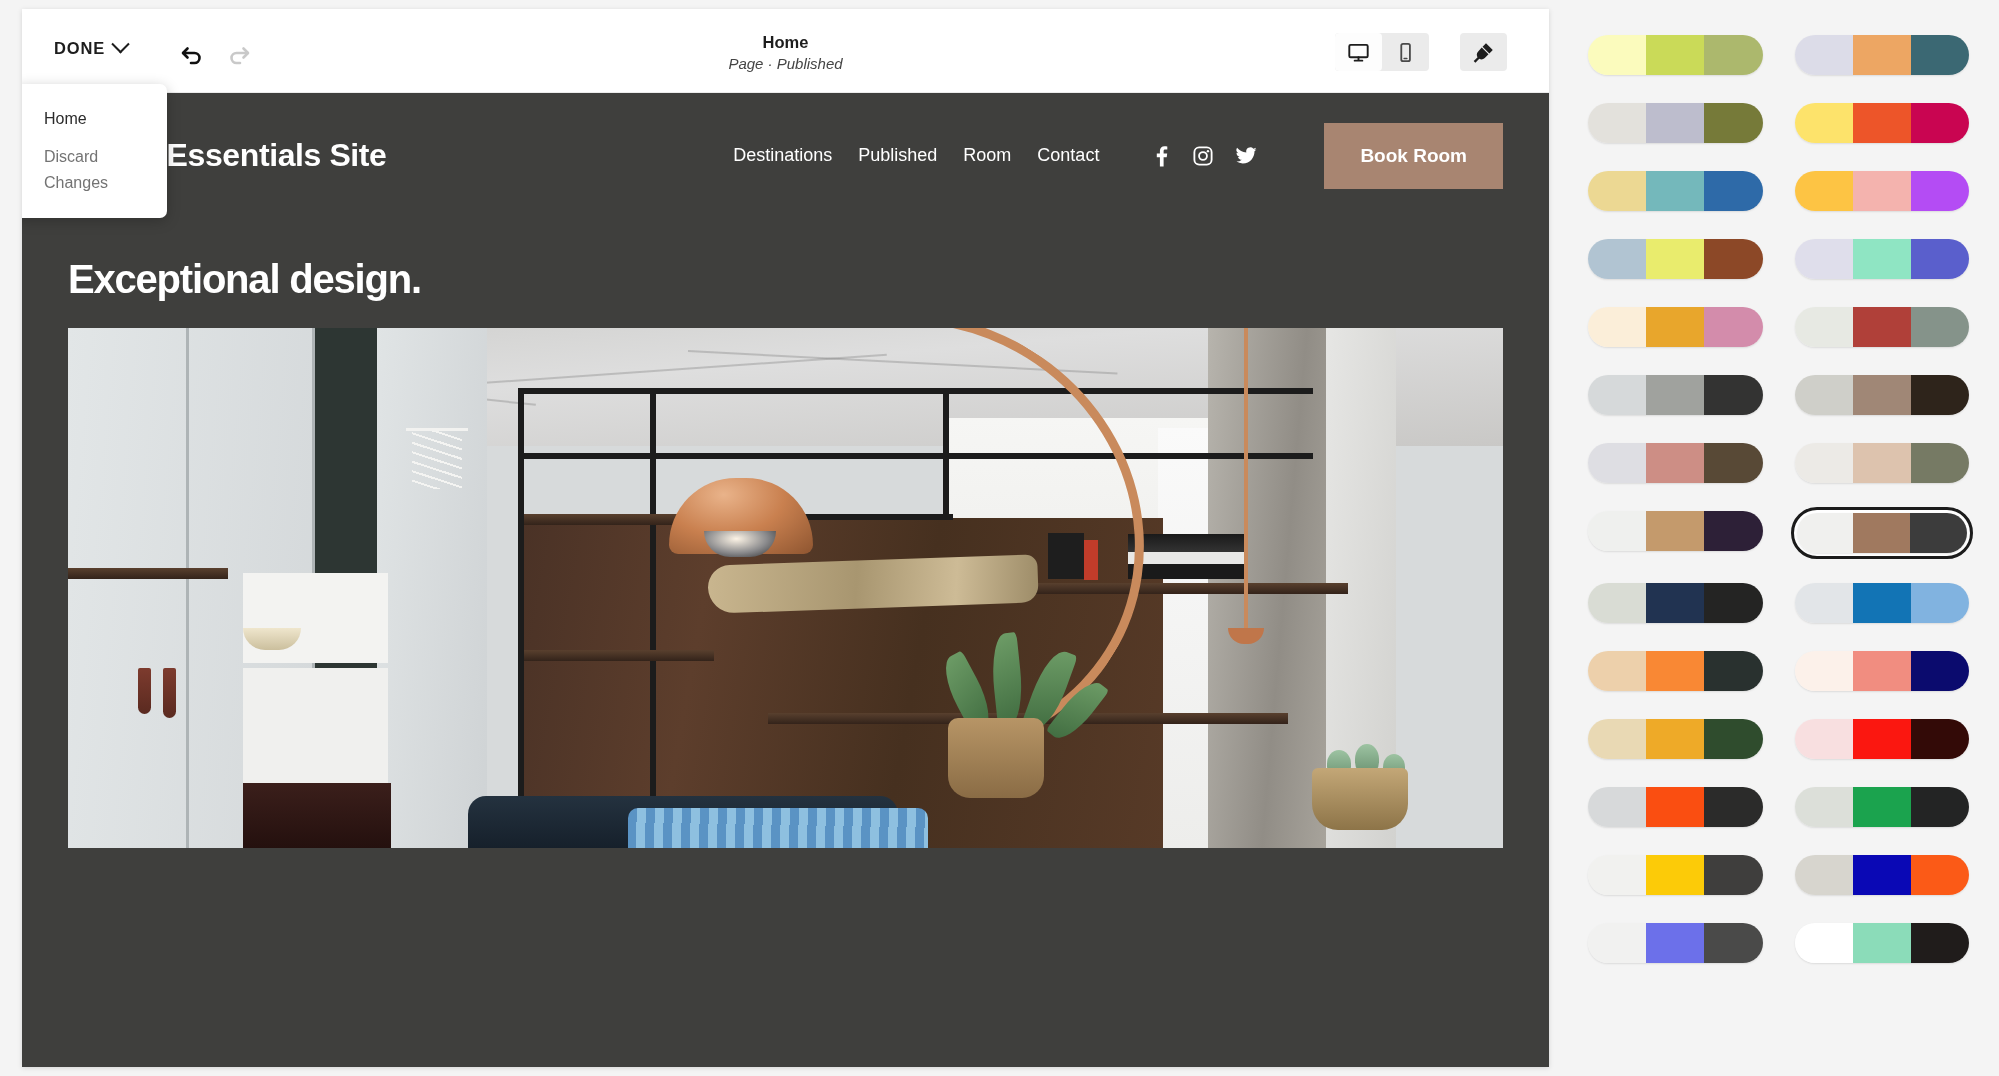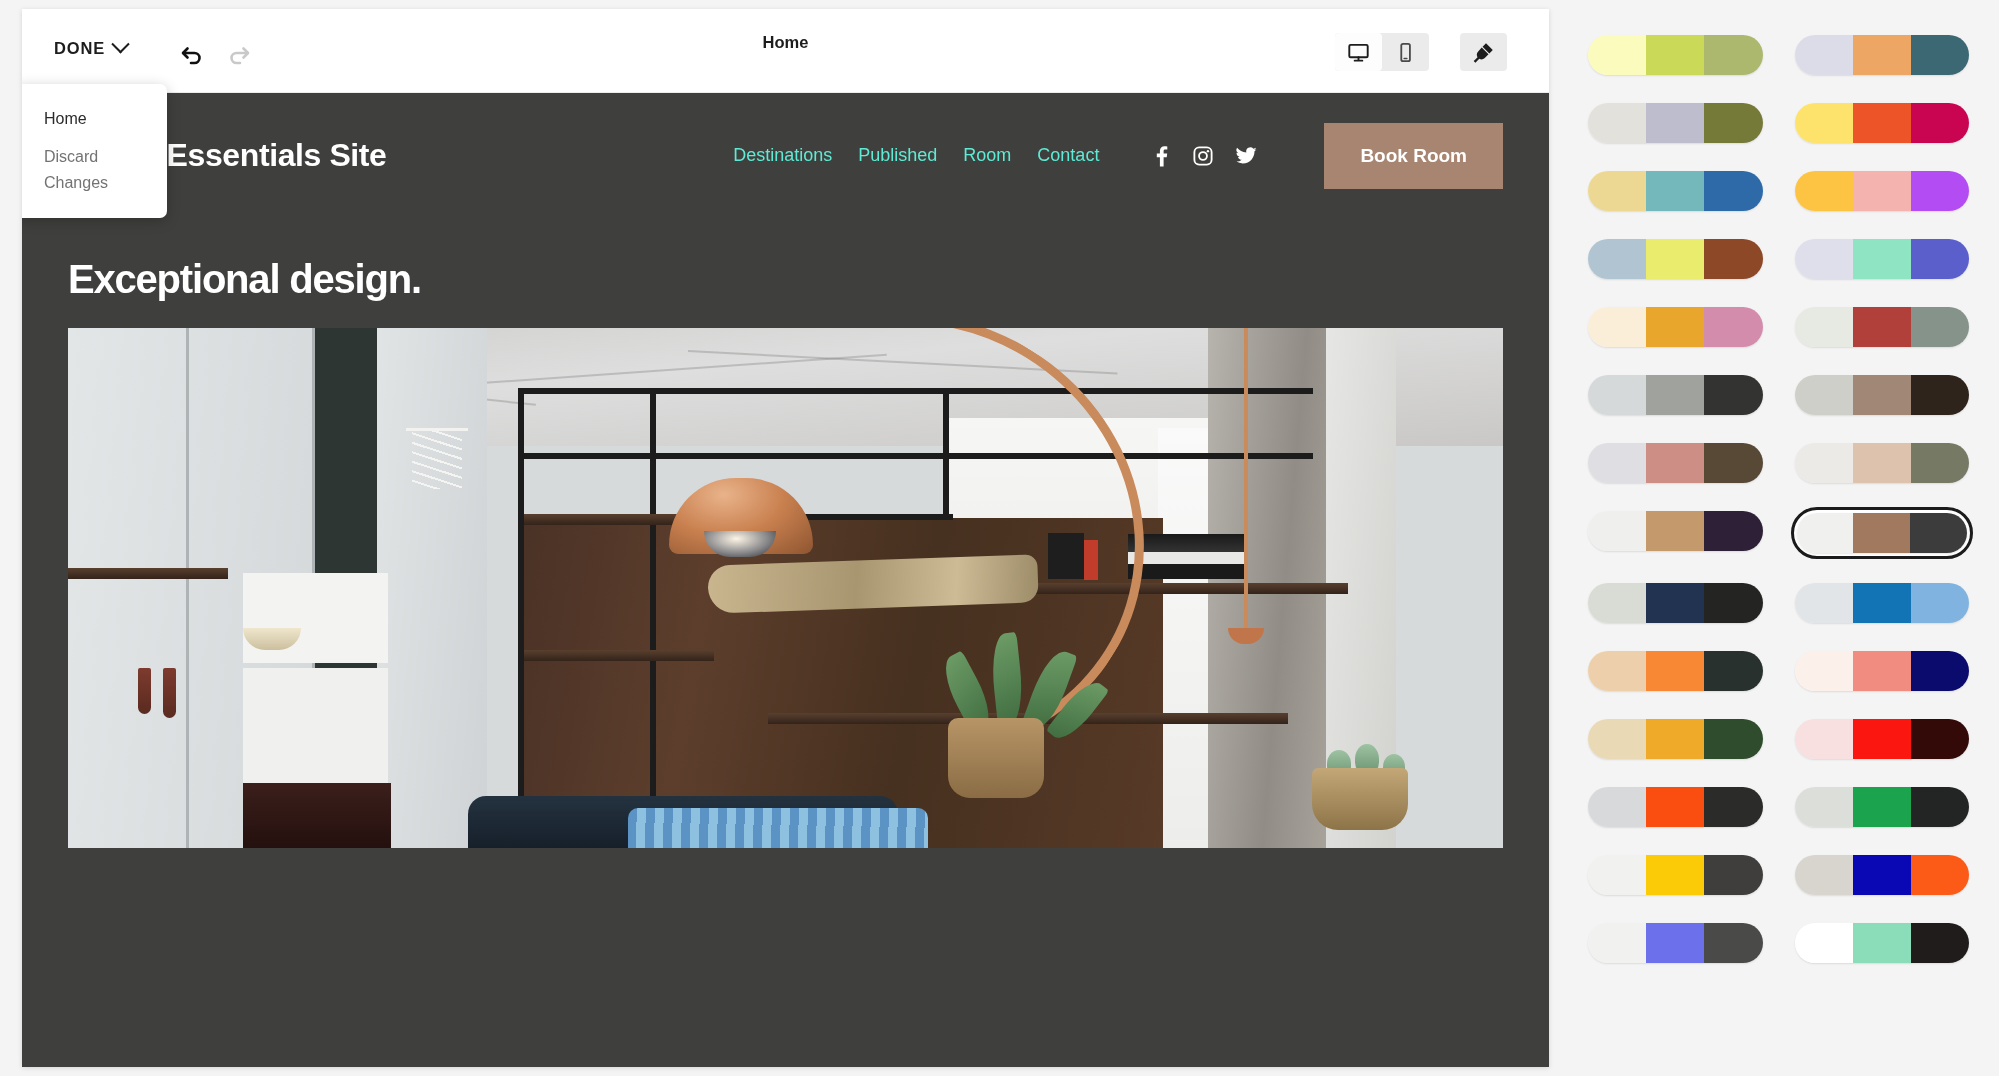--- a/index.html
+++ b/index.html
@@ -114,21 +114,21 @@
   }
   #site-logo {
     font-size: 32px; font-weight: bold; color: #ffffff;
     letter-spacing: -0.4px; white-space: nowrap;
   }
   #site-nav {
     margin-left: auto;
     display: flex; align-items: center; gap: 26px;
   }
   .nav-link {
-    font-size: 18px; color: #5eead4; cursor: pointer; white-space: nowrap;
+    font-size: 18px; color: #ffffff; cursor: pointer; white-space: nowrap;
   }
   #social-icons {
     display: flex; align-items: center; gap: 21px; margin-left: 26px;
   }
   .social-icon { cursor: pointer; display: flex; }
   #book-room-button {
     margin-left: 40px;
     background: #a88571;
     color: #ffffff;
     font-size: 19px; font-weight: bold;
@@ -296,20 +296,21 @@
 
     <div id="redo-button" class="undo-redo-btn">
       <svg width="28" height="28" viewBox="0 0 28 28">
         <path d="M18.5 9.5 L23 14 L18.5 18.5" fill="none" stroke="#c9c9c9" stroke-width="2.6" stroke-linecap="round" stroke-linejoin="round"></path>
         <path d="M22.8 14 H11.5 a5 5 0 0 0 0 10 H15" fill="none" stroke="#c9c9c9" stroke-width="2.6" stroke-linecap="round"></path>
       </svg>
     </div>
 
     <div id="page-meta">
       <div id="page-title-text">Home</div>
+      <div id="page-status-text">Page · Published</div>
     </div>
 
     <div id="device-toggle">
       <div class="device-btn active">
         <svg width="23" height="23" viewBox="0 0 24 24">
           <rect x="2.4" y="4" width="19.2" height="13" rx="1.4" fill="none" stroke="#1d1d1d" stroke-width="2"></rect>
           <path d="M12 17 v3 M8 20.5 h8" fill="none" stroke="#1d1d1d" stroke-width="2" stroke-linecap="round"></path>
         </svg>
       </div>
       <div class="device-btn">

